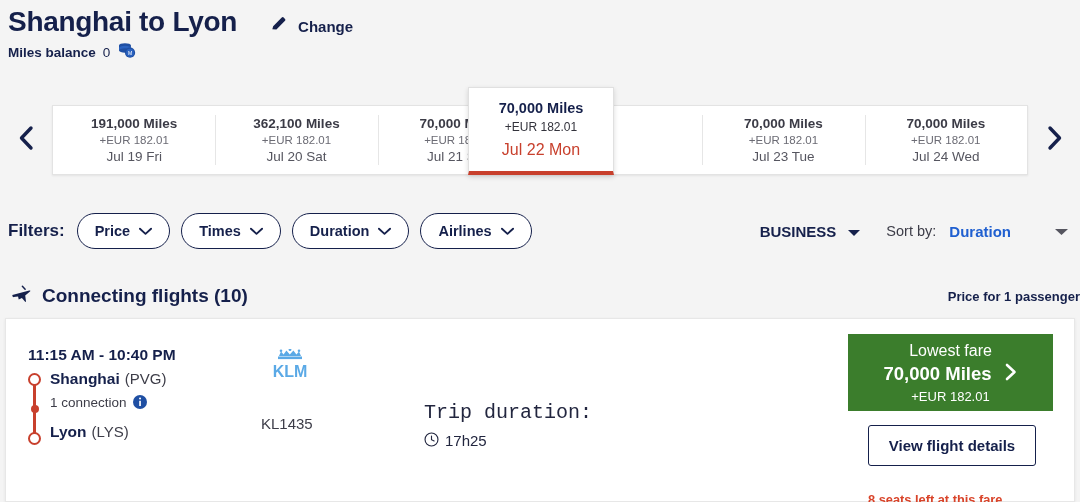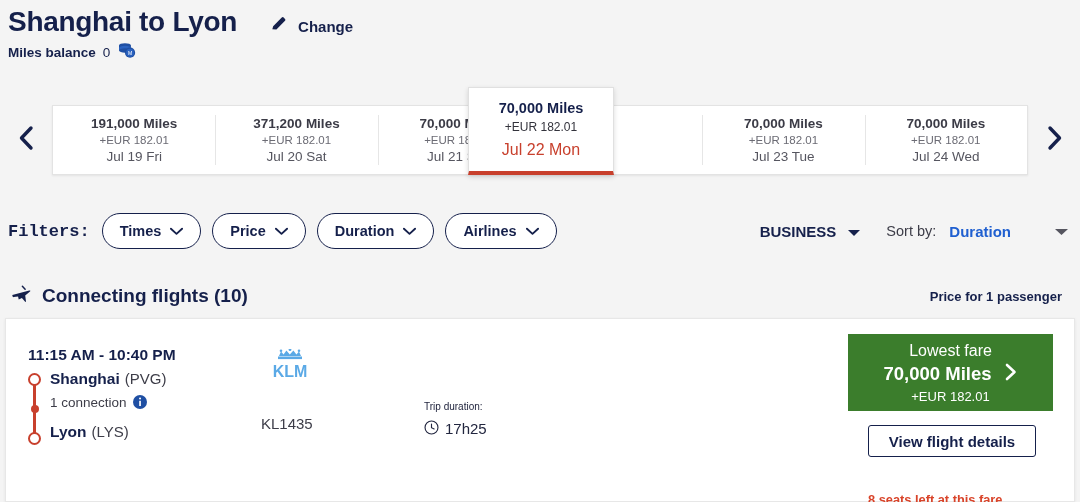--- a/index.html
+++ b/index.html
@@ -73,41 +73,41 @@
   .day.selected .day-miles { color: #15204b; font-size: 14.5px; }
   .day.selected .day-price { color: #33333c; font-size: 12px; }
   .day.selected .day-date  { color: #c8402d; font-size: 16px; margin-top: 3px; }
   .day.spacer { visibility: hidden; }
 
   
   .filters {
     position: absolute; left: 0; top: 208px; width: 1080px; height: 46px;
     display: flex; align-items: center; padding: 0 12px 0 8px;
   }
-  .filters-label { font-size: 17px; font-weight: bold; margin-right: 12px; color: #15204b; font-family: Liberation Mono, monospace; }
+  .filters-label { font-size: 17px; font-weight: bold; margin-right: 12px; color: #15204b; }
   .pill {
     display: inline-flex; align-items: center; gap: 9px;
     height: 36px; padding: 0 17px; margin-right: 11px;
     border: 1.6px solid #15204b; border-radius: 19px;
     background: #fff; cursor: pointer;
     font-size: 14.5px; font-weight: bold; color: #15204b;
   }
   .spacer-flex { flex: 1 1 auto; }
   .cabin-select {
     display: inline-flex; align-items: center; gap: 12px; cursor: pointer;
     font-size: 15px; font-weight: bold; color: #15204b; margin-right: 26px;
   }
   .sortby-label { font-size: 14.5px; color: #3d3d48; margin-right: 13px; }
   .sort-value { font-size: 15px; font-weight: bold; color: #1f5fd0; cursor: pointer; }
   .sort-caret { margin-left: 44px; cursor: pointer; }
 
   
   .section-head {
     position: absolute; left: 0; top: 283px; width: 1080px;
-    display: flex; align-items: center; padding: 0 18px 0 10px;
+    display: flex; align-items: center; padding: 0 0 0 10px;
   }
   .plane-icon { margin-right: 10px; }
   .section-title { font-size: 19px; font-weight: bold; color: #15204b; }
   .passenger-note { margin-left: auto; font-size: 13px; font-weight: bold; color: #15204b; }
 
   
   .flight-card {
     position: absolute; left: 5px; top: 318px; width: 1070px; height: 184px;
     background: #ffffff; border: 1px solid #e7e7e7;
     box-shadow: 0 1px 3px rgba(0,0,0,.07);
@@ -133,35 +133,35 @@
   .leg-city { font-size: 15.5px; font-weight: bold; color: #15204b; }
   .leg-code { font-size: 15px; font-weight: normal; color: #3d3d48; margin-left: 5px; }
   .conn-row { display: flex; align-items: flex-start; height: 28px; gap: 6px; }
   .conn-text { font-size: 13.5px; color: #3d3d48; }
 
   .airline-col { position: absolute; left: 255px; top: 30px; width: 120px; text-align: left; }
   .klm-logo { display: block; }
   .flight-no { margin-top: 28px; font-size: 15px; color: #3d3d48; }
 
   .duration-col { position: absolute; left: 418px; top: 82px; }
-  .duration-label { font-size: 10px; color: #22263f; }
+  .duration-label { font-size: 20px; color: #22263f; font-family: Liberation Mono, monospace; }
   .duration-value { display: flex; gap: 6px; margin-top: 8px; font-size: 15px; color: #22263f; }
 
   .fare-btn {
     position: absolute; left: 848px; top: 334px; width: 205px; height: 77px;
     background: #3b7d2c; color: #ffffff; cursor: pointer;
     display: flex; flex-direction: column; align-items: center; justify-content: center;
     gap: 2px; border: none;
   }
   .fare-top { font-size: 16px; font-weight: normal; }
   .fare-mid { display: flex; align-items: center; gap: 12px; font-size: 18.5px; font-weight: bold; }
   .fare-bot { font-size: 13px; }
 
   .details-btn {
-    position: absolute; left: 868px; top: 425px; width: 168px; height: 32px;
+    position: absolute; left: 868px; top: 425px; width: 168px; height: 41px;
     background: #ffffff; border: 1.5px solid #15204b; border-radius: 3px;
     color: #15204b; font-size: 15px; font-weight: bold; cursor: pointer;
     font-family: "Liberation Sans", sans-serif;
   }
   .seats-note {
     position: absolute; left: 868px; top: 492px; width: 180px;
     font-size: 12.8px; font-weight: bold; color: #d9442a;
   }
 </style>
 </head>
@@ -208,21 +208,21 @@
       </span>
     </div>
 
     <div class="car-strip">
       <div class="day">
         <div class="day-miles">191,000 Miles</div>
         <div class="day-price">+EUR 182.01</div>
         <div class="day-date">Jul 19 Fri</div>
       </div>
       <div class="day">
-        <div class="day-miles">371,200 Miles</div>
+        <div class="day-miles">362,100 Miles</div>
         <div class="day-price">+EUR 182.01</div>
         <div class="day-date">Jul 20 Sat</div>
       </div>
       <div class="day">
         <div class="day-miles">70,000 Miles</div>
         <div class="day-price">+EUR 182.01</div>
         <div class="day-date">Jul 21 Sun</div>
       </div>
       <div class="day spacer"></div>
       <div class="day">
@@ -249,29 +249,29 @@
           <path d="M8 4 L17.5 14 L8 24" fill="none" stroke="#15204b" stroke-width="3.4" stroke-linecap="round" stroke-linejoin="round"></path>
         </svg>
       </span>
     </div>
   </div>
 
   <div class="filters">
     <span class="filters-label">Filters:</span>
 
     <div class="pill">
-      <span>Times</span>
+      <span>Price</span>
       <span>
         <svg width="13" height="9" viewBox="0 0 14 9">
             <path d="M1 1.5 L7 7 L13 1.5" fill="none" stroke="#15204b" stroke-width="2" stroke-linecap="round" stroke-linejoin="round"></path>
           </svg>
       </span>
     </div>
     <div class="pill">
-      <span>Price</span>
+      <span>Times</span>
       <span>
         <svg width="13" height="9" viewBox="0 0 14 9">
             <path d="M1 1.5 L7 7 L13 1.5" fill="none" stroke="#15204b" stroke-width="2" stroke-linecap="round" stroke-linejoin="round"></path>
           </svg>
       </span>
     </div>
     <div class="pill">
       <span>Duration</span>
       <span>
         <svg width="13" height="9" viewBox="0 0 14 9">

